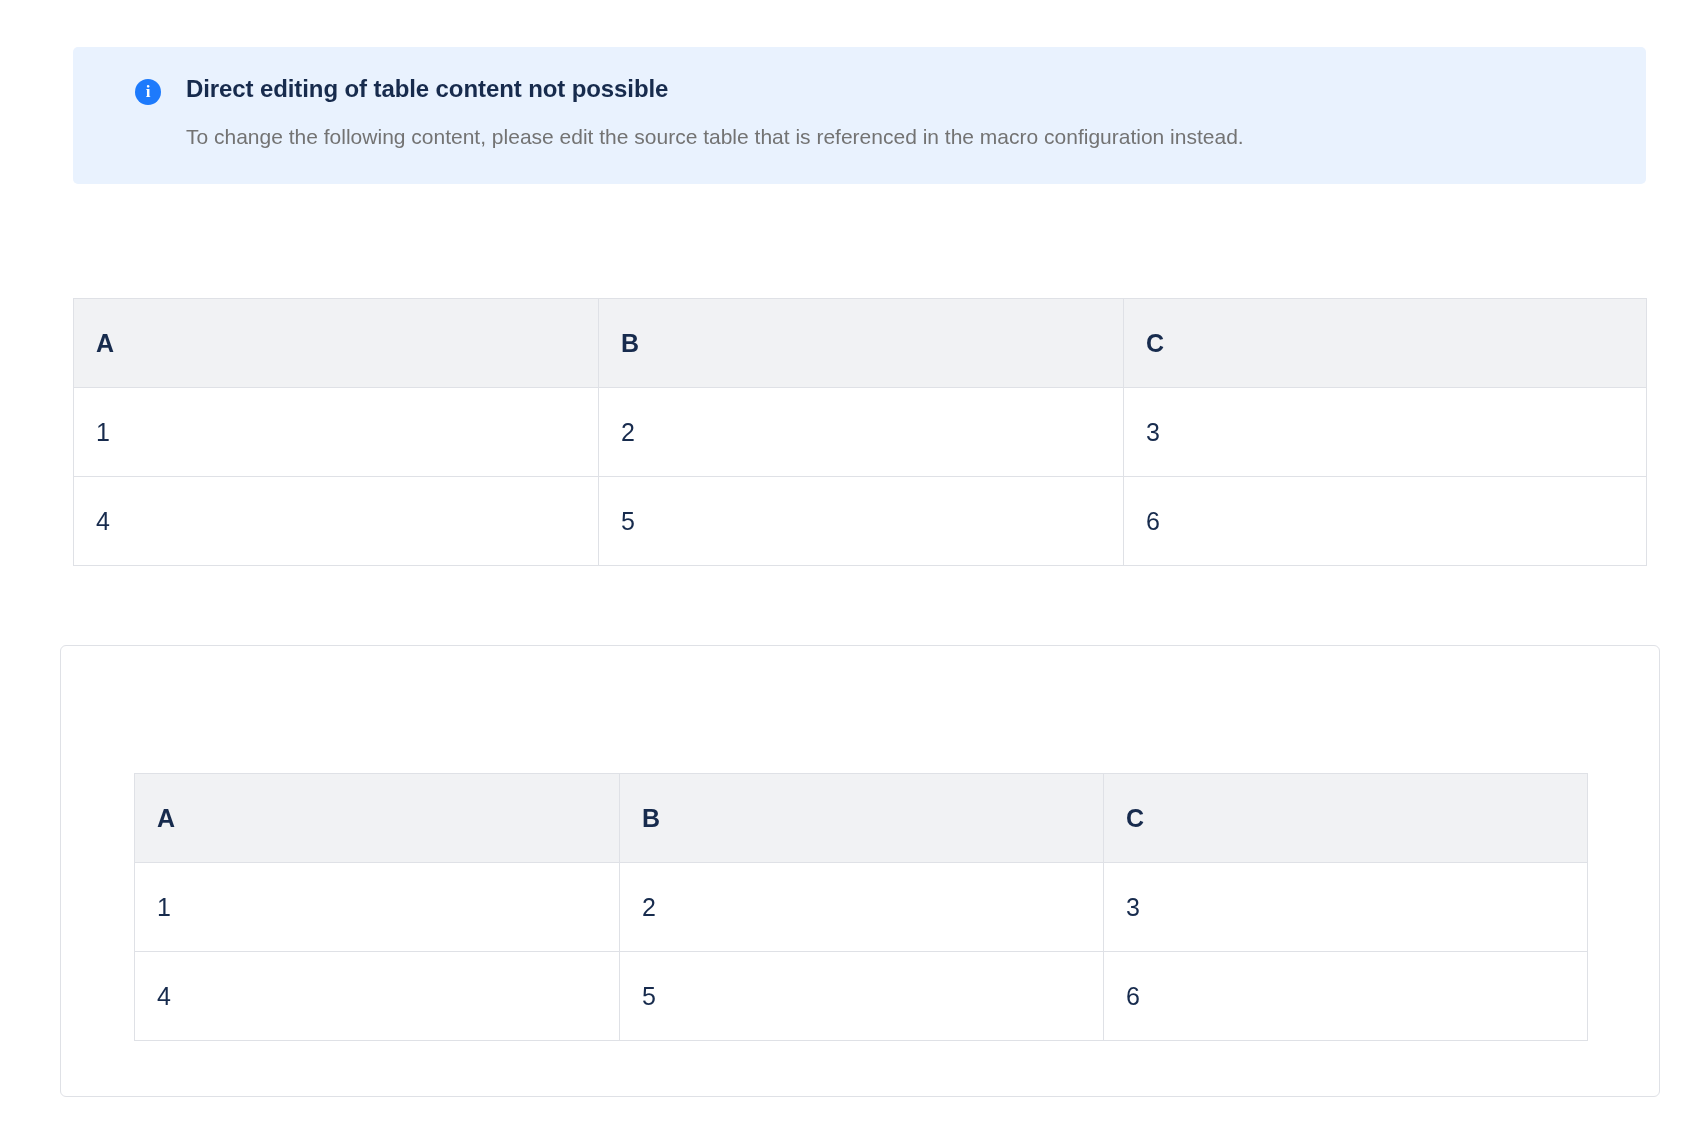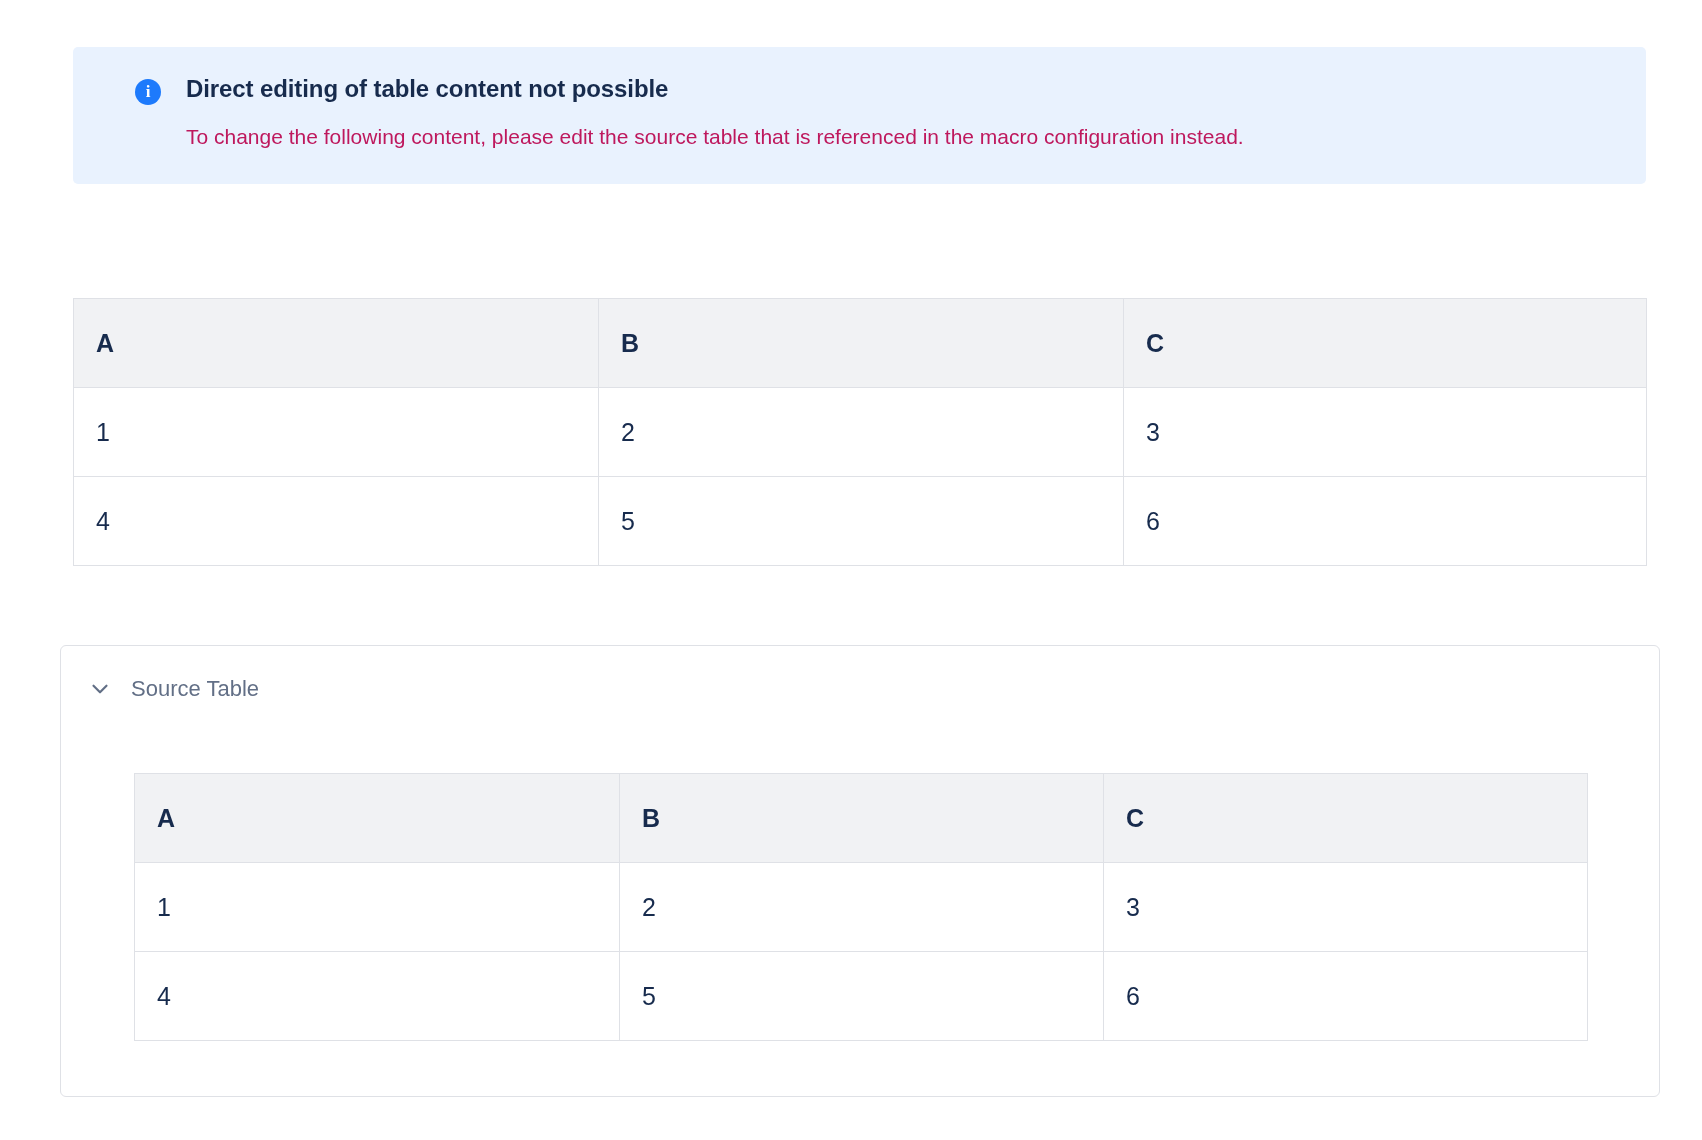--- a/index.html
+++ b/index.html
@@ -54,21 +54,21 @@
   .info-title {
     font-size: 24px;
     font-weight: bold;
     color: #172b4d;
     letter-spacing: -0.1px;
     margin: 0 0 16px 0;
     line-height: 1.2;
   }
   .info-body {
     font-size: 21px;
-    color: #be185d;
+    color: #737373;
     line-height: 1.62;
     max-width: 1380px;
     margin: 0;
   }
 
   
   table.grid {
     border-collapse: collapse;
     table-layout: fixed;
   }
@@ -187,28 +187,20 @@
         <tr>
           <td>4</td>
           <td>5</td>
           <td>6</td>
         </tr>
       </tbody>
     </table>
   </div>
 
   <div class="source-panel">
-    <div class="source-header">
-      <span class="chevron">
-        <svg width="26" height="26" viewBox="0 0 24 24" fill="none" stroke="#626f86" stroke-width="2" stroke-linecap="round" stroke-linejoin="round">
-            <polyline points="6 9 12 15 18 9"></polyline>
-          </svg>
-      </span>
-      <span class="source-title">Source Table</span>
-    </div>
 
     <div class="source-table-wrap">
       <table class="grid source-table">
         <colgroup>
             <col class="c1">
             <col class="c2">
             <col class="c3">
           </colgroup>
         <thead>
           <tr>

